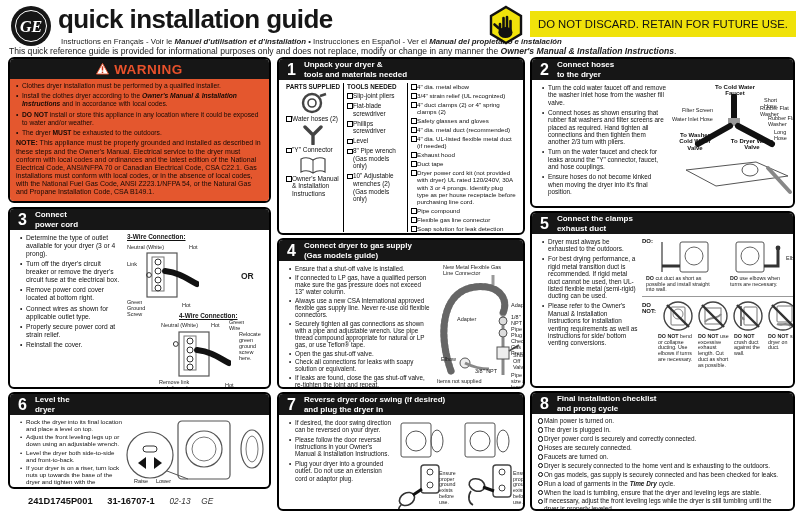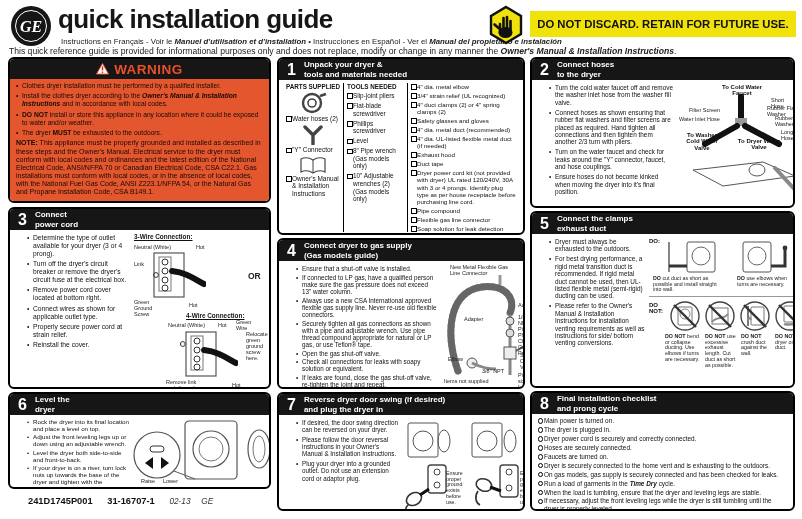--- a/index.html
+++ b/index.html
@@ -7,27 +7,27 @@
         font-family:"Liberation Sans",sans-serif;color:#111;}
   
   .ge-logo{position:absolute;left:10px;top:5px;width:42px;height:42px;}
   .main-title{position:absolute;left:58px;top:4px;font-size:26px;font-weight:700;letter-spacing:-0.6px;color:#161616;}
   .subtitle{position:absolute;left:61px;top:37px;font-size:7.8px;color:#222;white-space:nowrap;}
   .subtitle b{font-style:italic;}
   .intro{position:absolute;left:9px;top:46px;font-size:8.6px;color:#222;white-space:nowrap;}
   .intro b{font-style:italic;}
   .hand-wrap{position:absolute;left:486px;top:5px;width:40px;height:40px;}
   .notice{position:absolute;left:530px;top:11px;width:266px;height:26px;background:#F0E20A;
-          display:flex;align-items:center;justify-content:center;font-weight:700;font-size:11.3px;color:#111;}
+          display:flex;align-items:center;justify-content:center;font-weight:400;font-size:11.3px;color:#111;}
   
   .box{position:absolute;border:2px solid #000;border-radius:6px;background:#fff;overflow:hidden;box-sizing:border-box;}
   .bar{background:#161616;color:#fff;display:flex;align-items:center;gap:8px;padding:1px 8px;min-height:19px;}
   .bar .num{font-size:16px;font-weight:700;line-height:1;}
   .bar .ttl{font-size:8px;font-weight:700;line-height:1.15;}
-  .bod{display:flex;gap:4px;padding:4px 17px;box-sizing:border-box;}
+  .bod{display:flex;gap:4px;padding:4px 10px;box-sizing:border-box;}
   ul.blt{list-style:none;margin:0;padding:0;}
   ul.blt li{position:relative;padding-left:6px;margin-bottom:2.5px;font-size:6.7px;line-height:1.18;}
   ul.blt li::before{content:"•";position:absolute;left:0;top:0;}
   ul.cbl li::before{content:"";width:3.6px;height:3.6px;border:0.9px solid #000;background:#fff;top:1.4px;}
   ul.col li::before{content:"";width:3.4px;height:3.4px;border:0.9px solid #000;border-radius:50%;background:#fff;top:1.4px;}
   
   .warn-head{background:#161616;color:#E8512B;height:20px;display:flex;align-items:center;justify-content:center;gap:5px;
              font-weight:700;font-size:13.5px;letter-spacing:0.5px;}
   .warn-body{background:#E4572E;padding:3px 6px 2px;height:calc(100% - 20px);box-sizing:border-box;}
   .warn-body li{font-size:7px;line-height:1.16;margin-bottom:2px;color:#160a05;}

